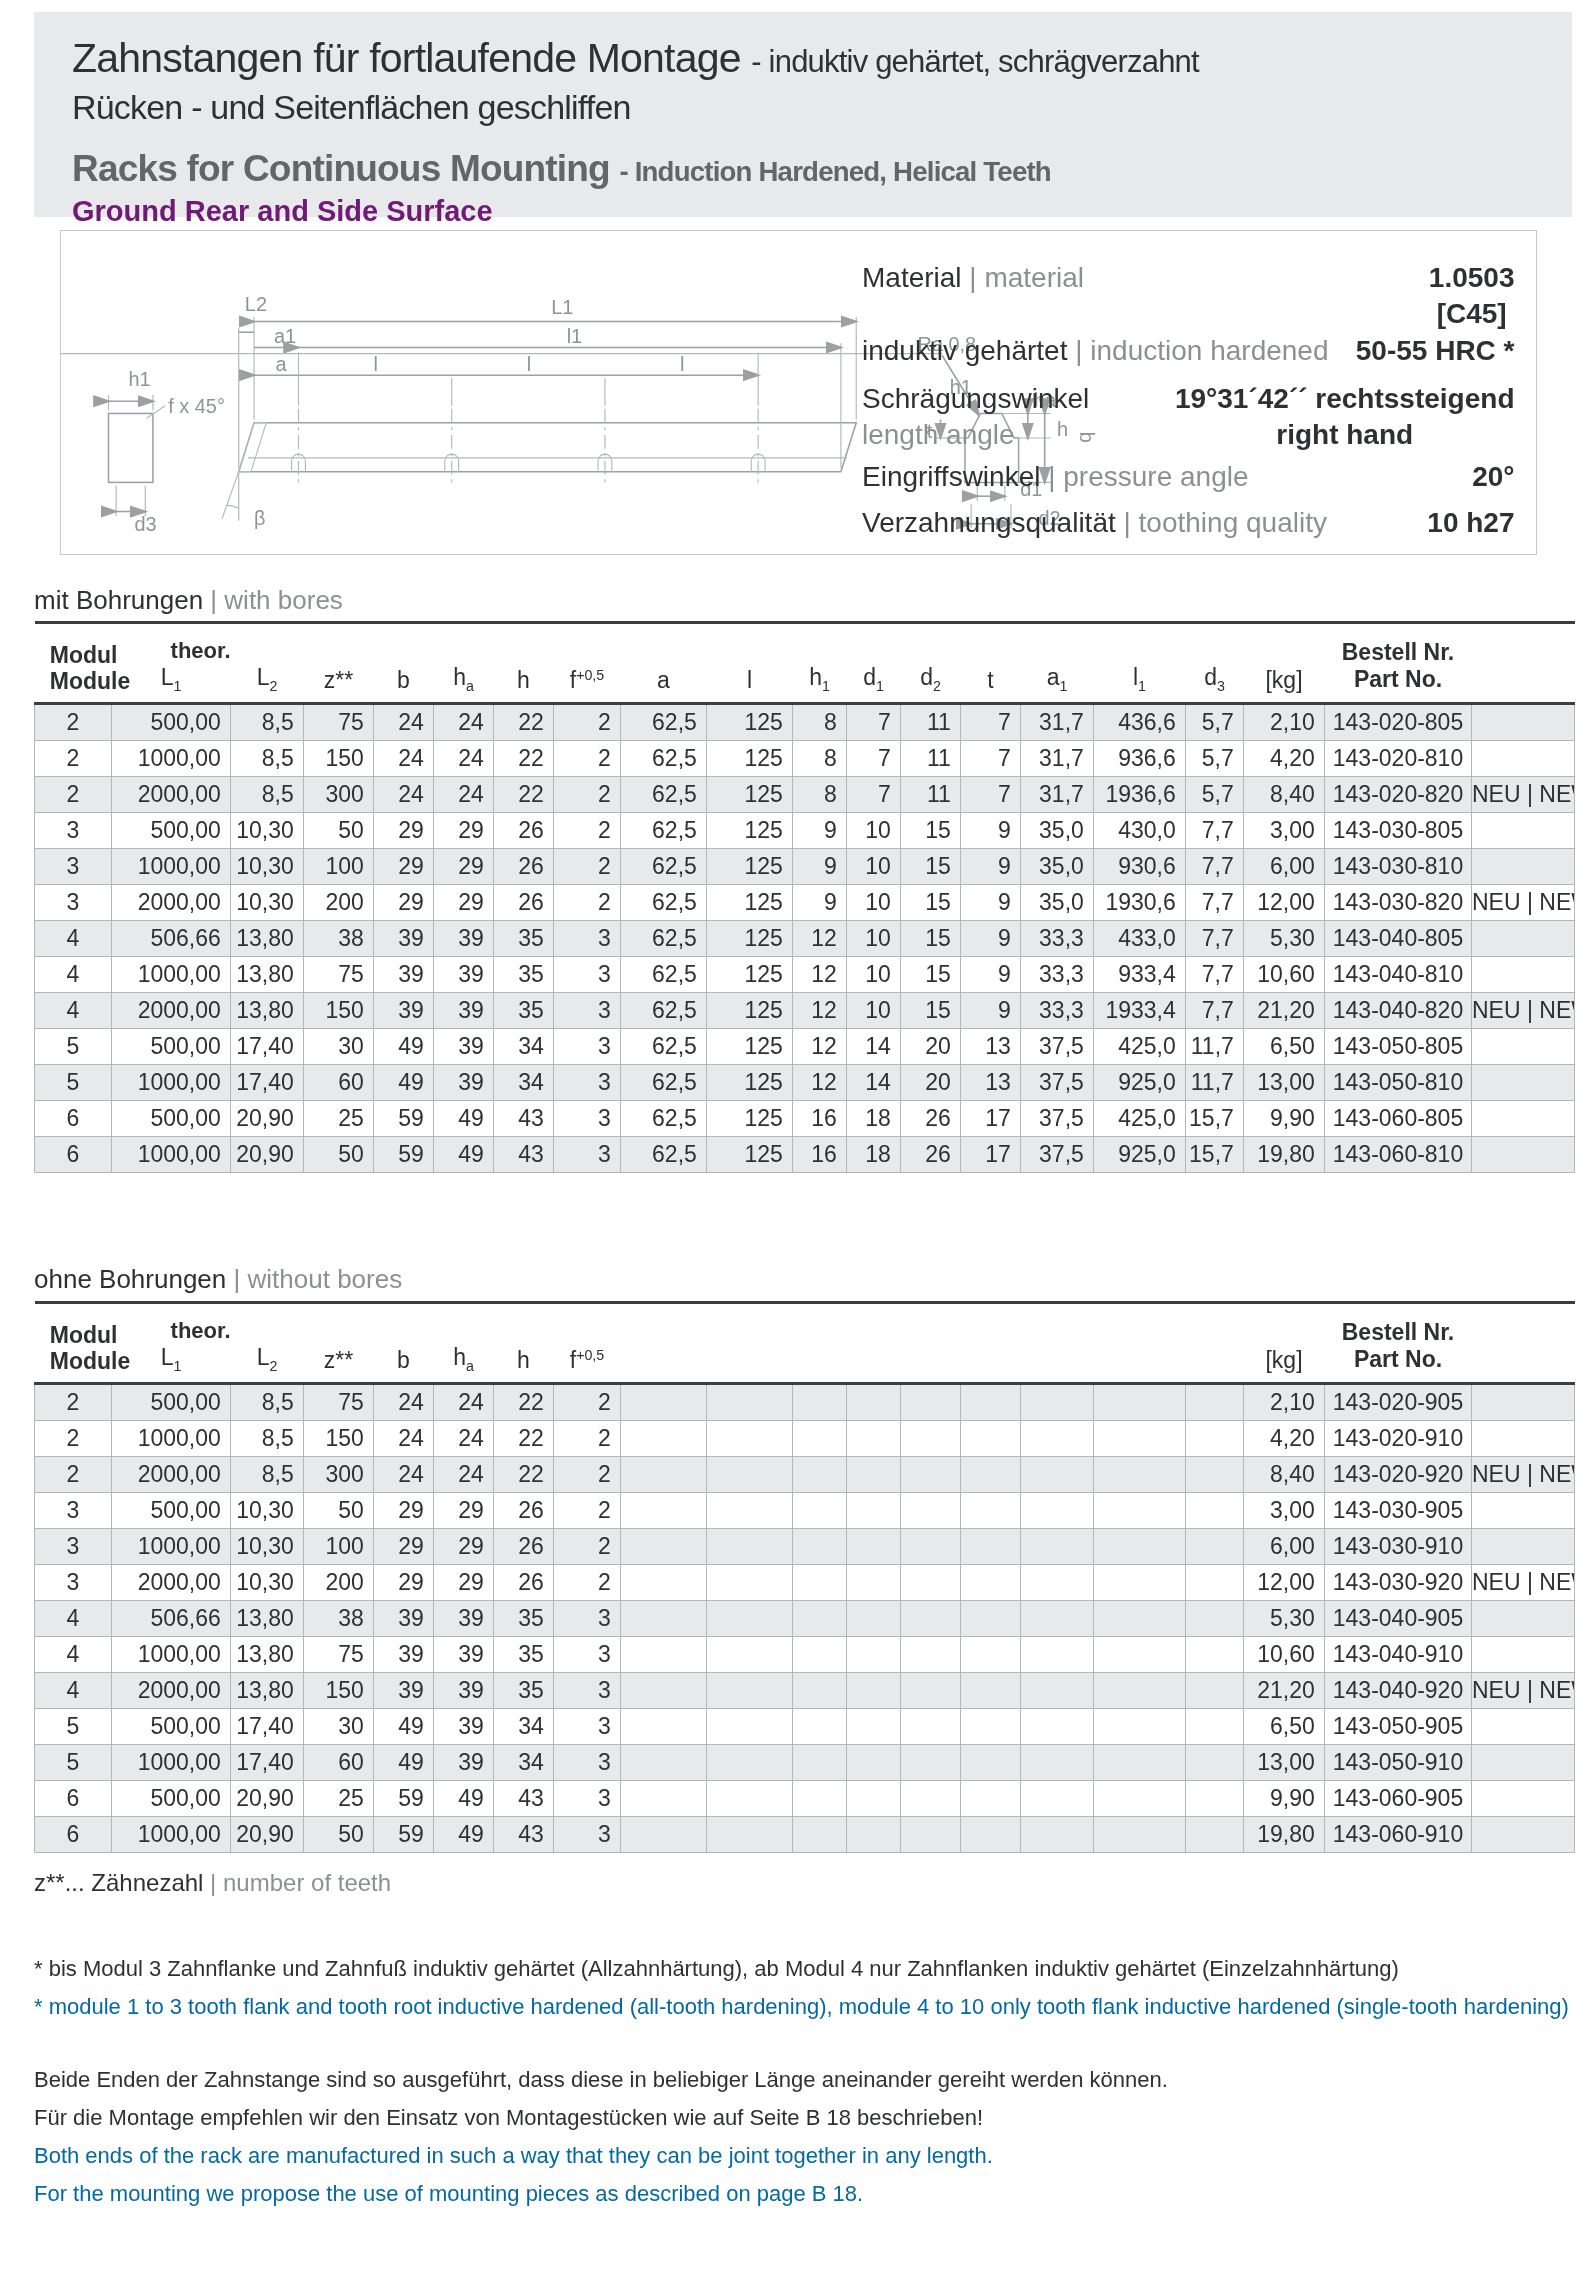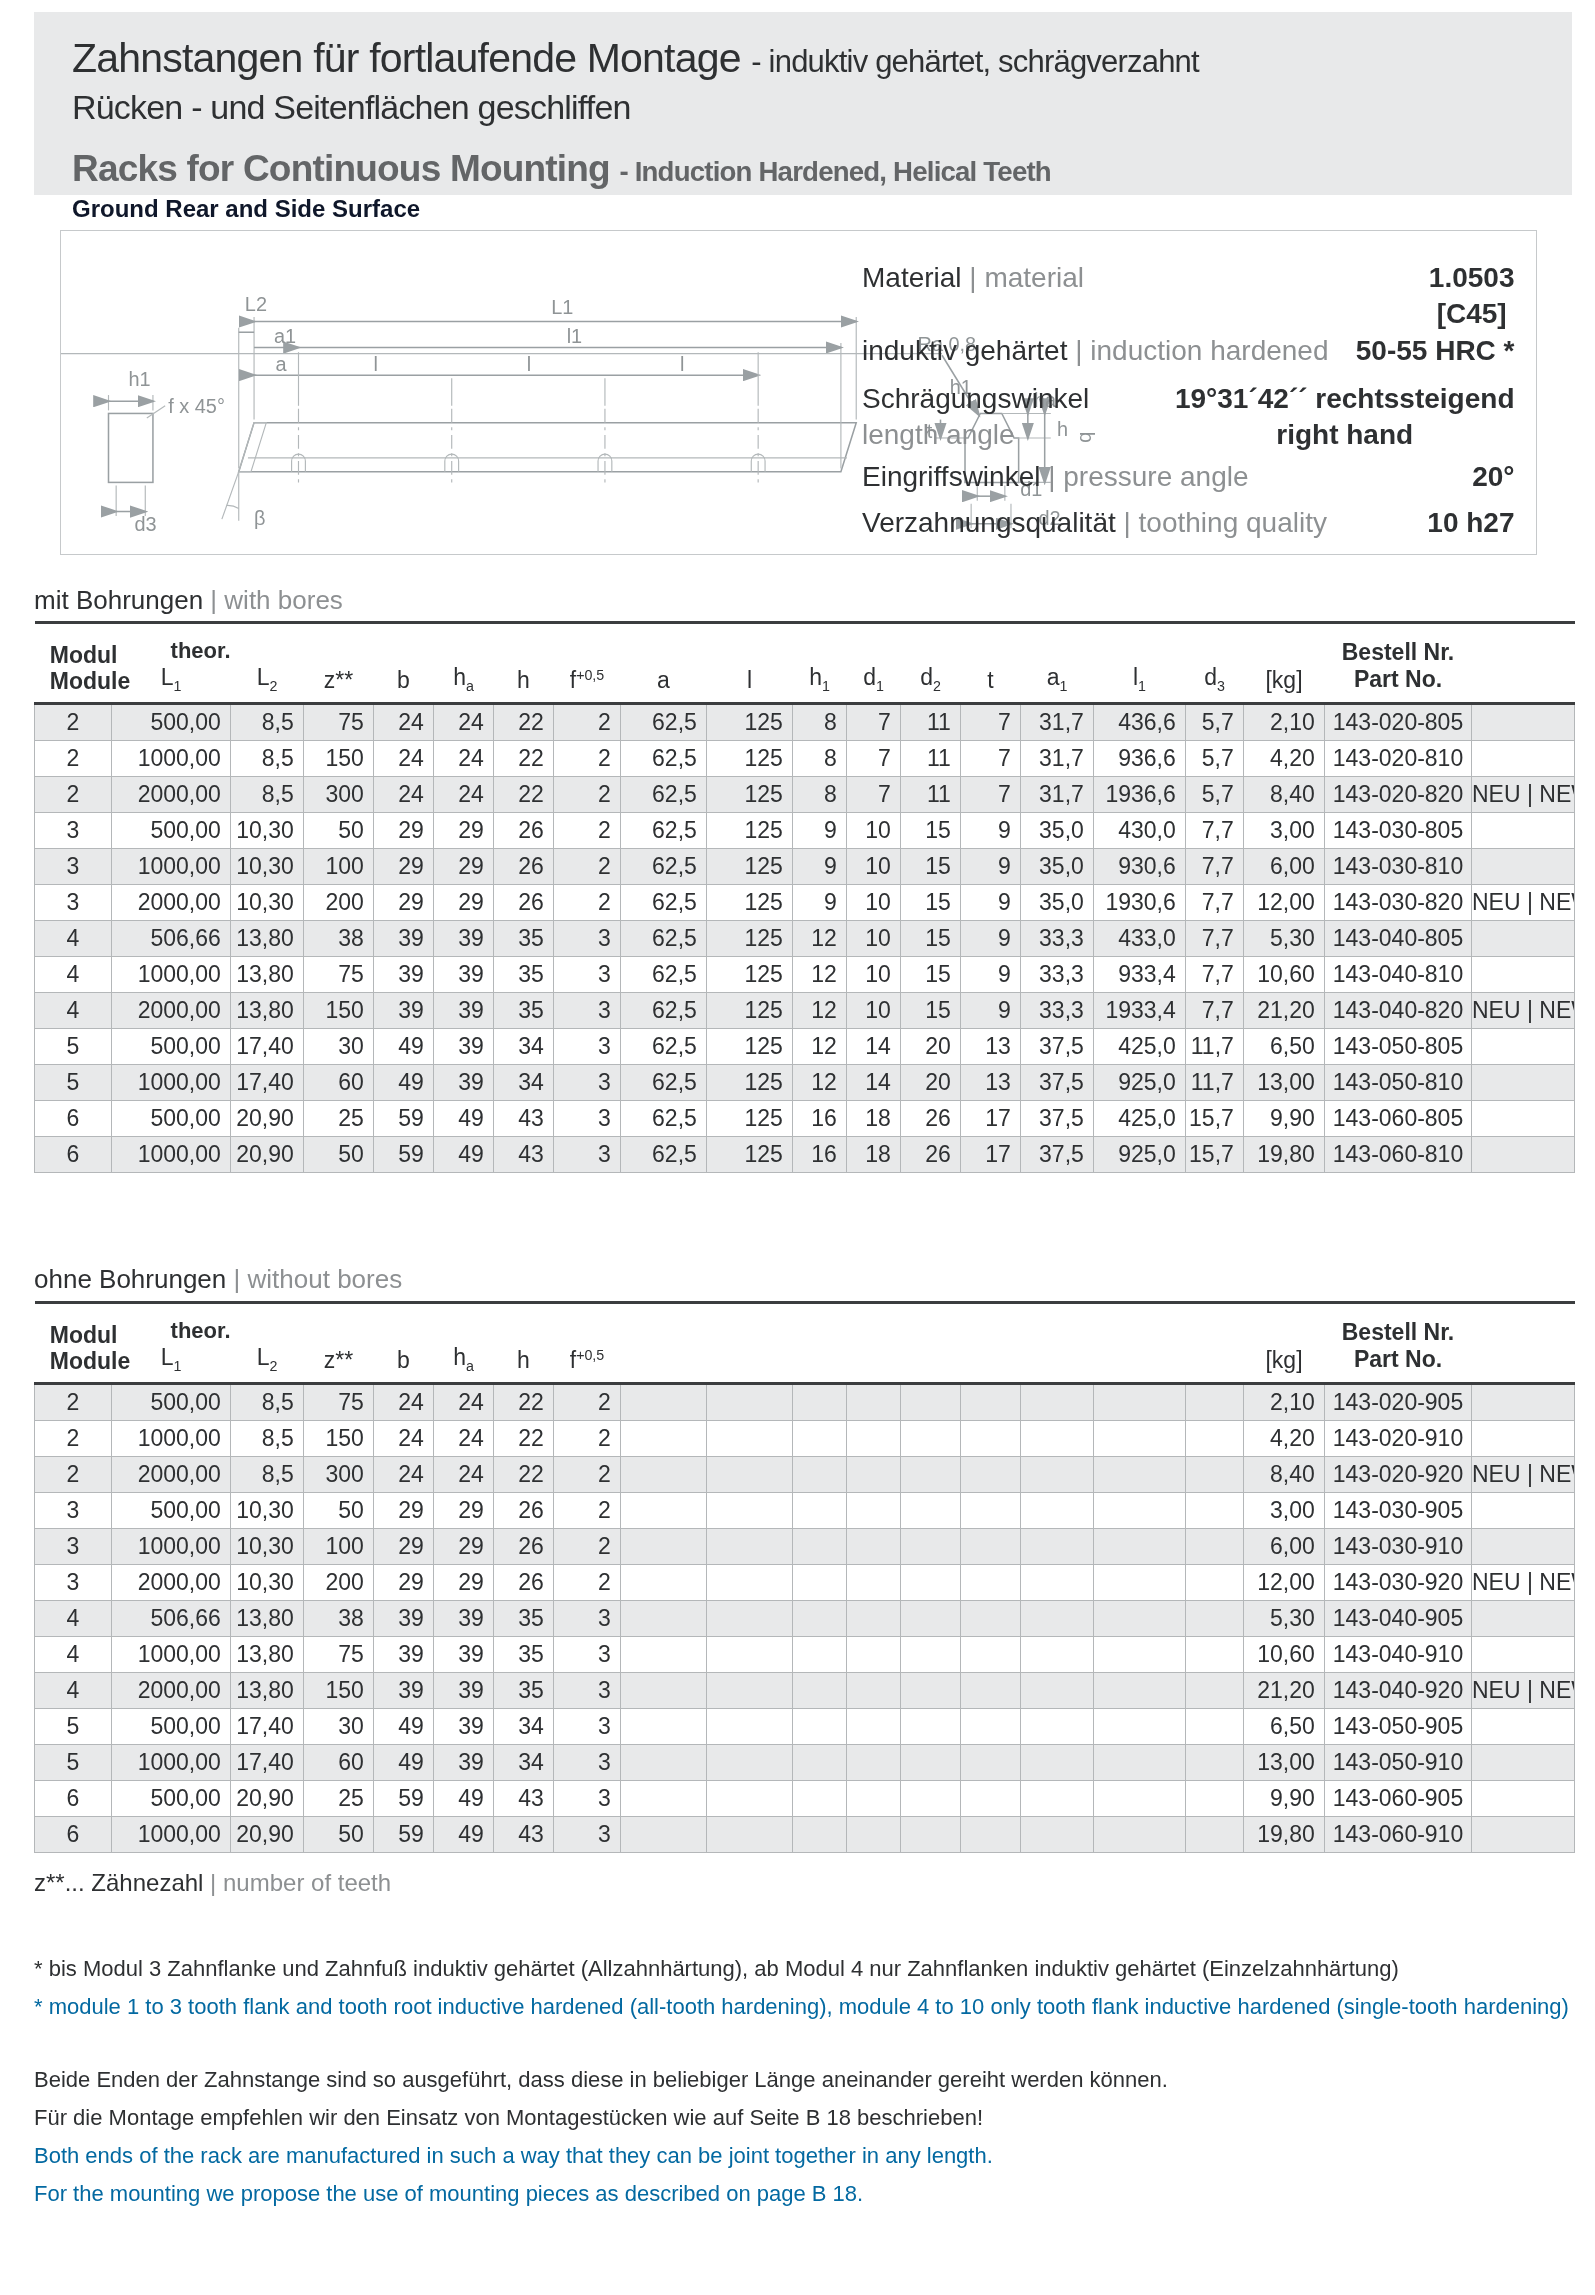--- a/index.html
+++ b/index.html
@@ -1,27 +1,27 @@
 <!DOCTYPE html>
 <html style="font-size:12.3px"><head>
 <meta charset="utf-8">
 <style>
   html,body{margin:0;padding:0;background:#fff;}
   body{font-family:"Liberation Sans","DejaVu Sans",sans-serif;color:#2e3032;}
   .page{position:relative;width:1595px;height:2295px;background:#ffffff;overflow:hidden;}
 
   
-  .header-box{position:absolute;left:34px;top:11.5px;width:1538px;height:183px;background:#e8e9ea;}
+  .header-box{position:absolute;left:34px;top:11.5px;width:1538px;height:205px;background:#e8e9ea;}
   .hb-inner{padding:23px 0 0 38px;white-space:nowrap;}
   .t-de{font-size:41px;letter-spacing:-0.8px;color:#2e3032;}
   .t-de .sub{font-size:31px;}
   .t-de2{font-size:34px;letter-spacing:-0.8px;color:#2e3032;margin-top:6.1px;}
   .t-en{font-size:37px;font-weight:bold;color:#636567;letter-spacing:-0.8px;margin-top:21.5px;}
   .t-en .sub{font-size:27.6px;}
-  .t-en2{font-size:24px;font-weight:bold;color:#0f172a;margin-top:4.6px;}
+  .t-en2{font-size:29px;font-weight:bold;color:#701a75;margin-top:4.6px;}
 
   
   .drawing-box{position:absolute;left:60px;top:230px;width:1477px;height:325px;background:#fff;border:1.5px solid #c6c9cb;box-sizing:border-box;}
   .spec-row{position:absolute;left:801px;right:21.5px;display:flex;justify-content:space-between;align-items:flex-start;line-height:36px;font-size:28px;}
   .spec-labels .de{color:#2e3032;}
   .spec-labels .sep,.spec-labels .en{color:#8d9092;}
   .spec-values{text-align:center;font-weight:bold;color:#2e3032;white-space:nowrap;}
 
   
   .section-label{position:absolute;left:34px;font-size:26px;white-space:nowrap;}

